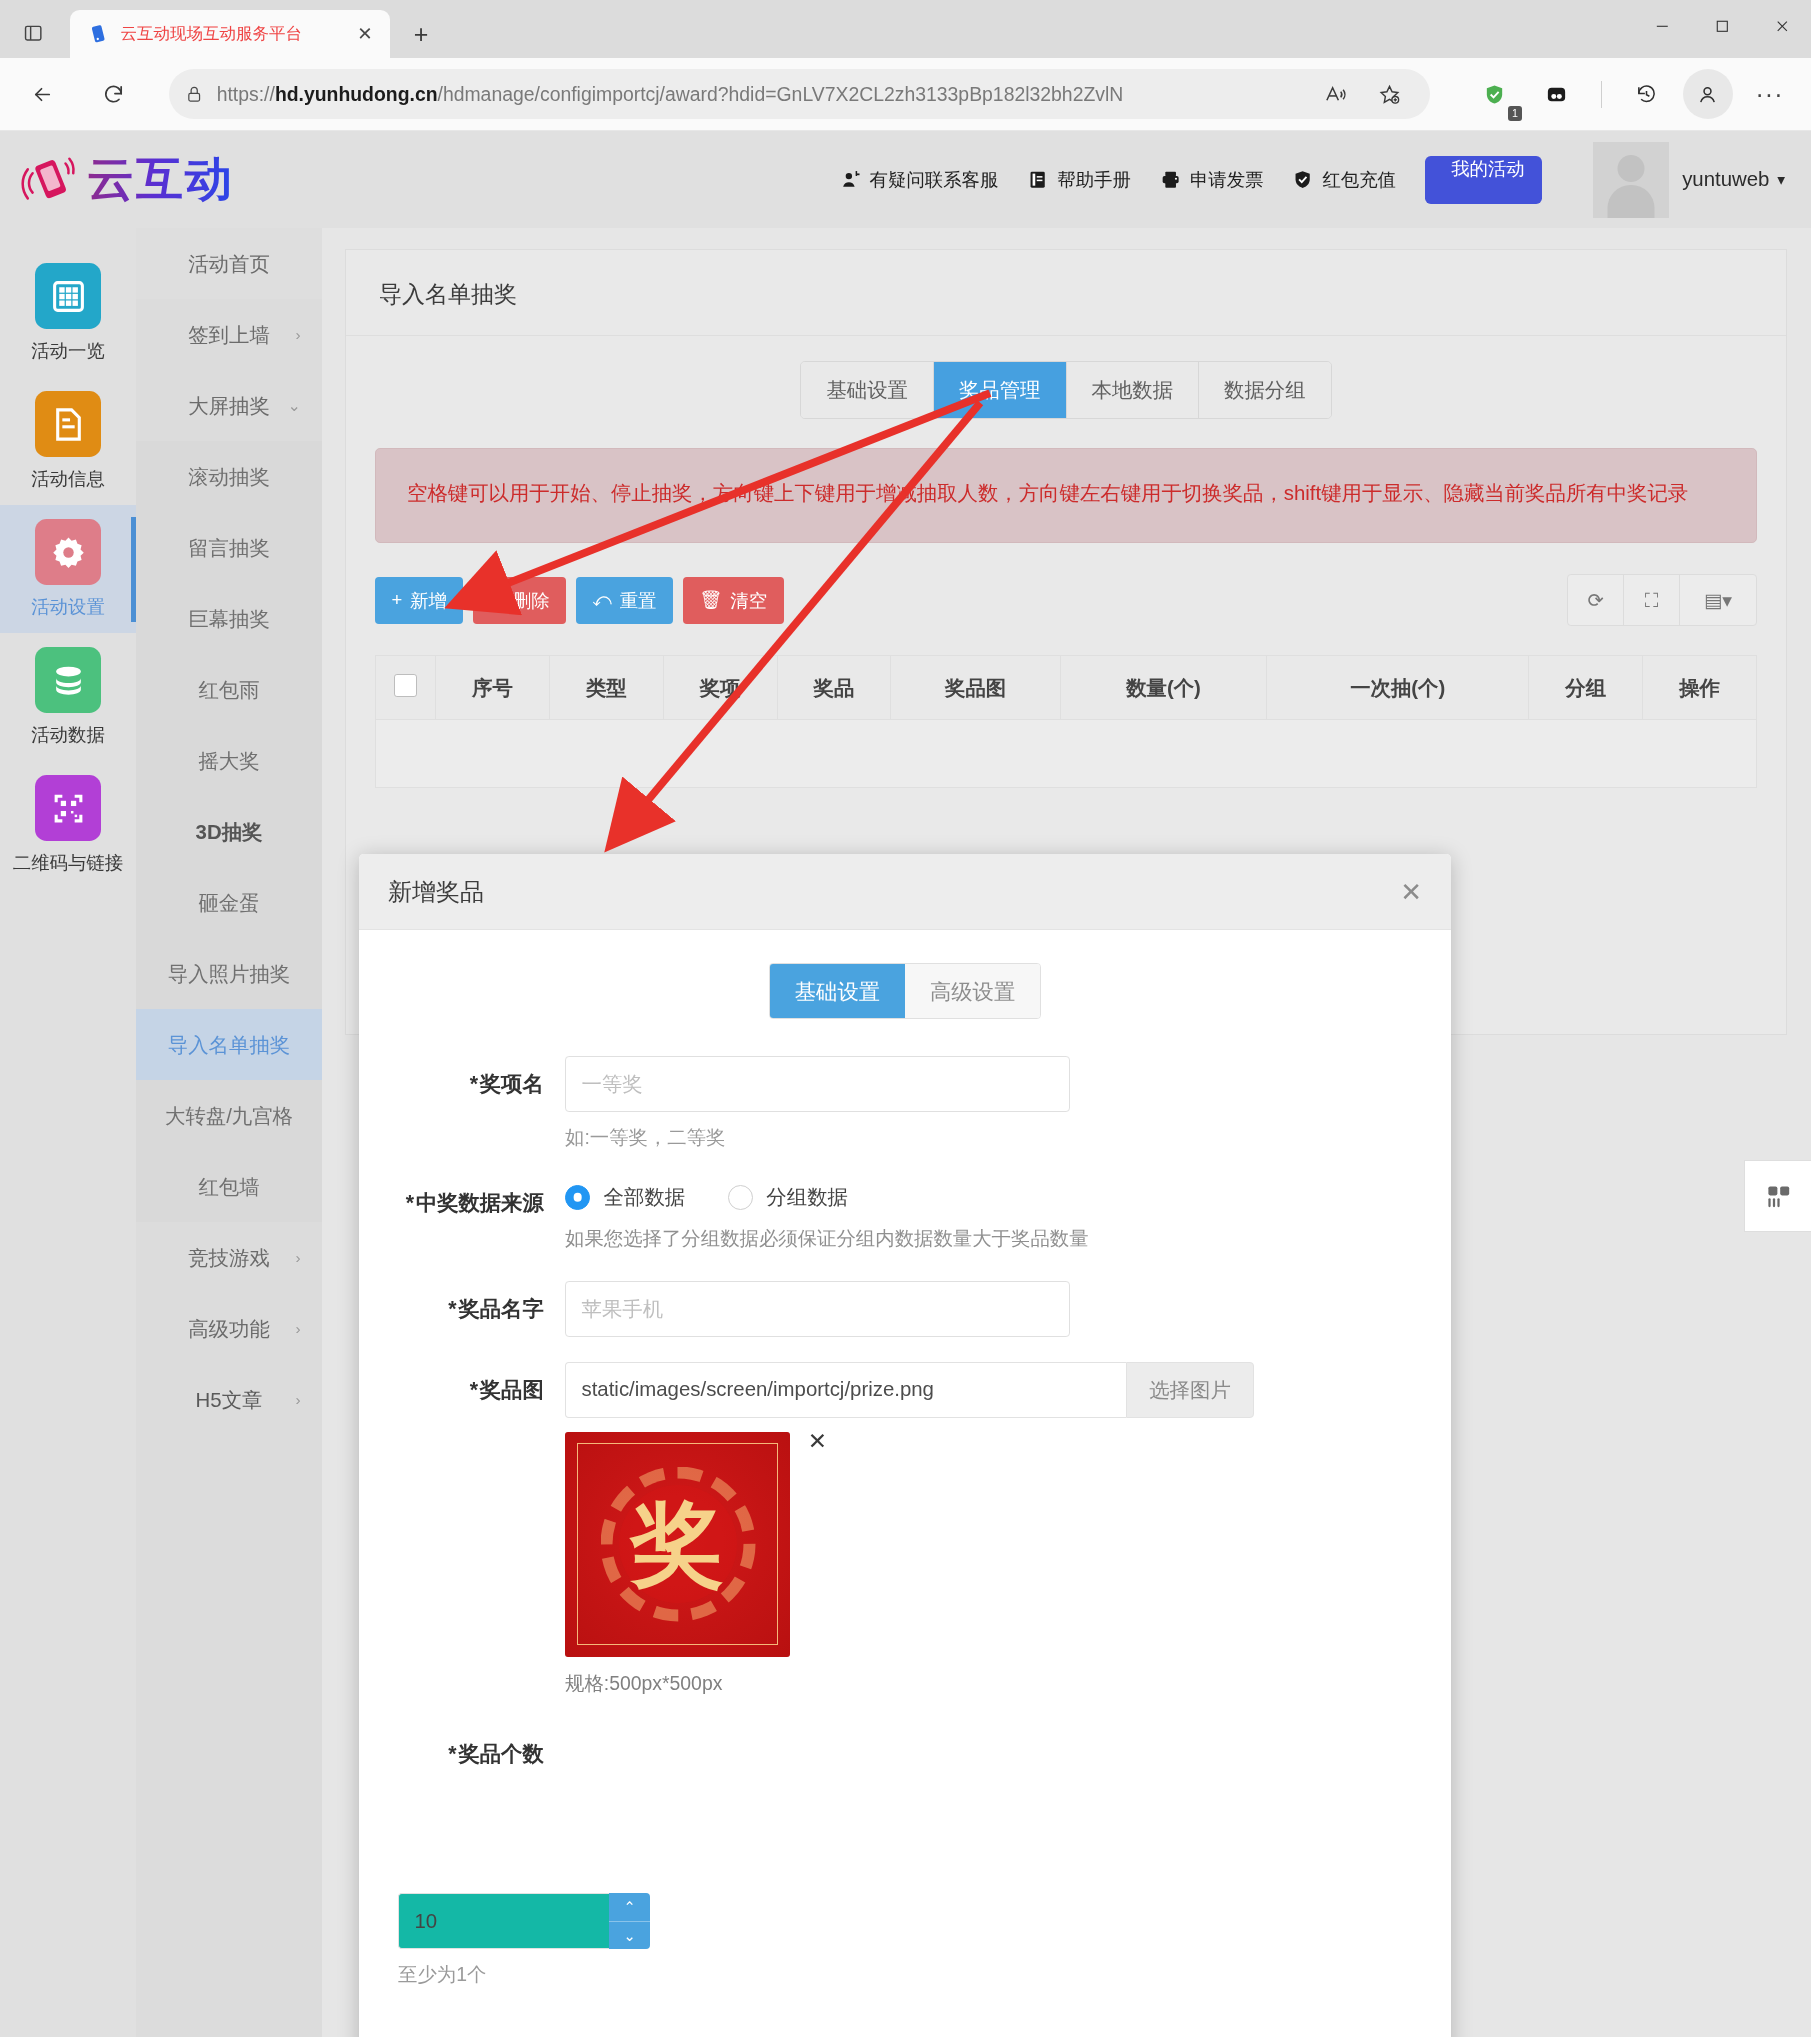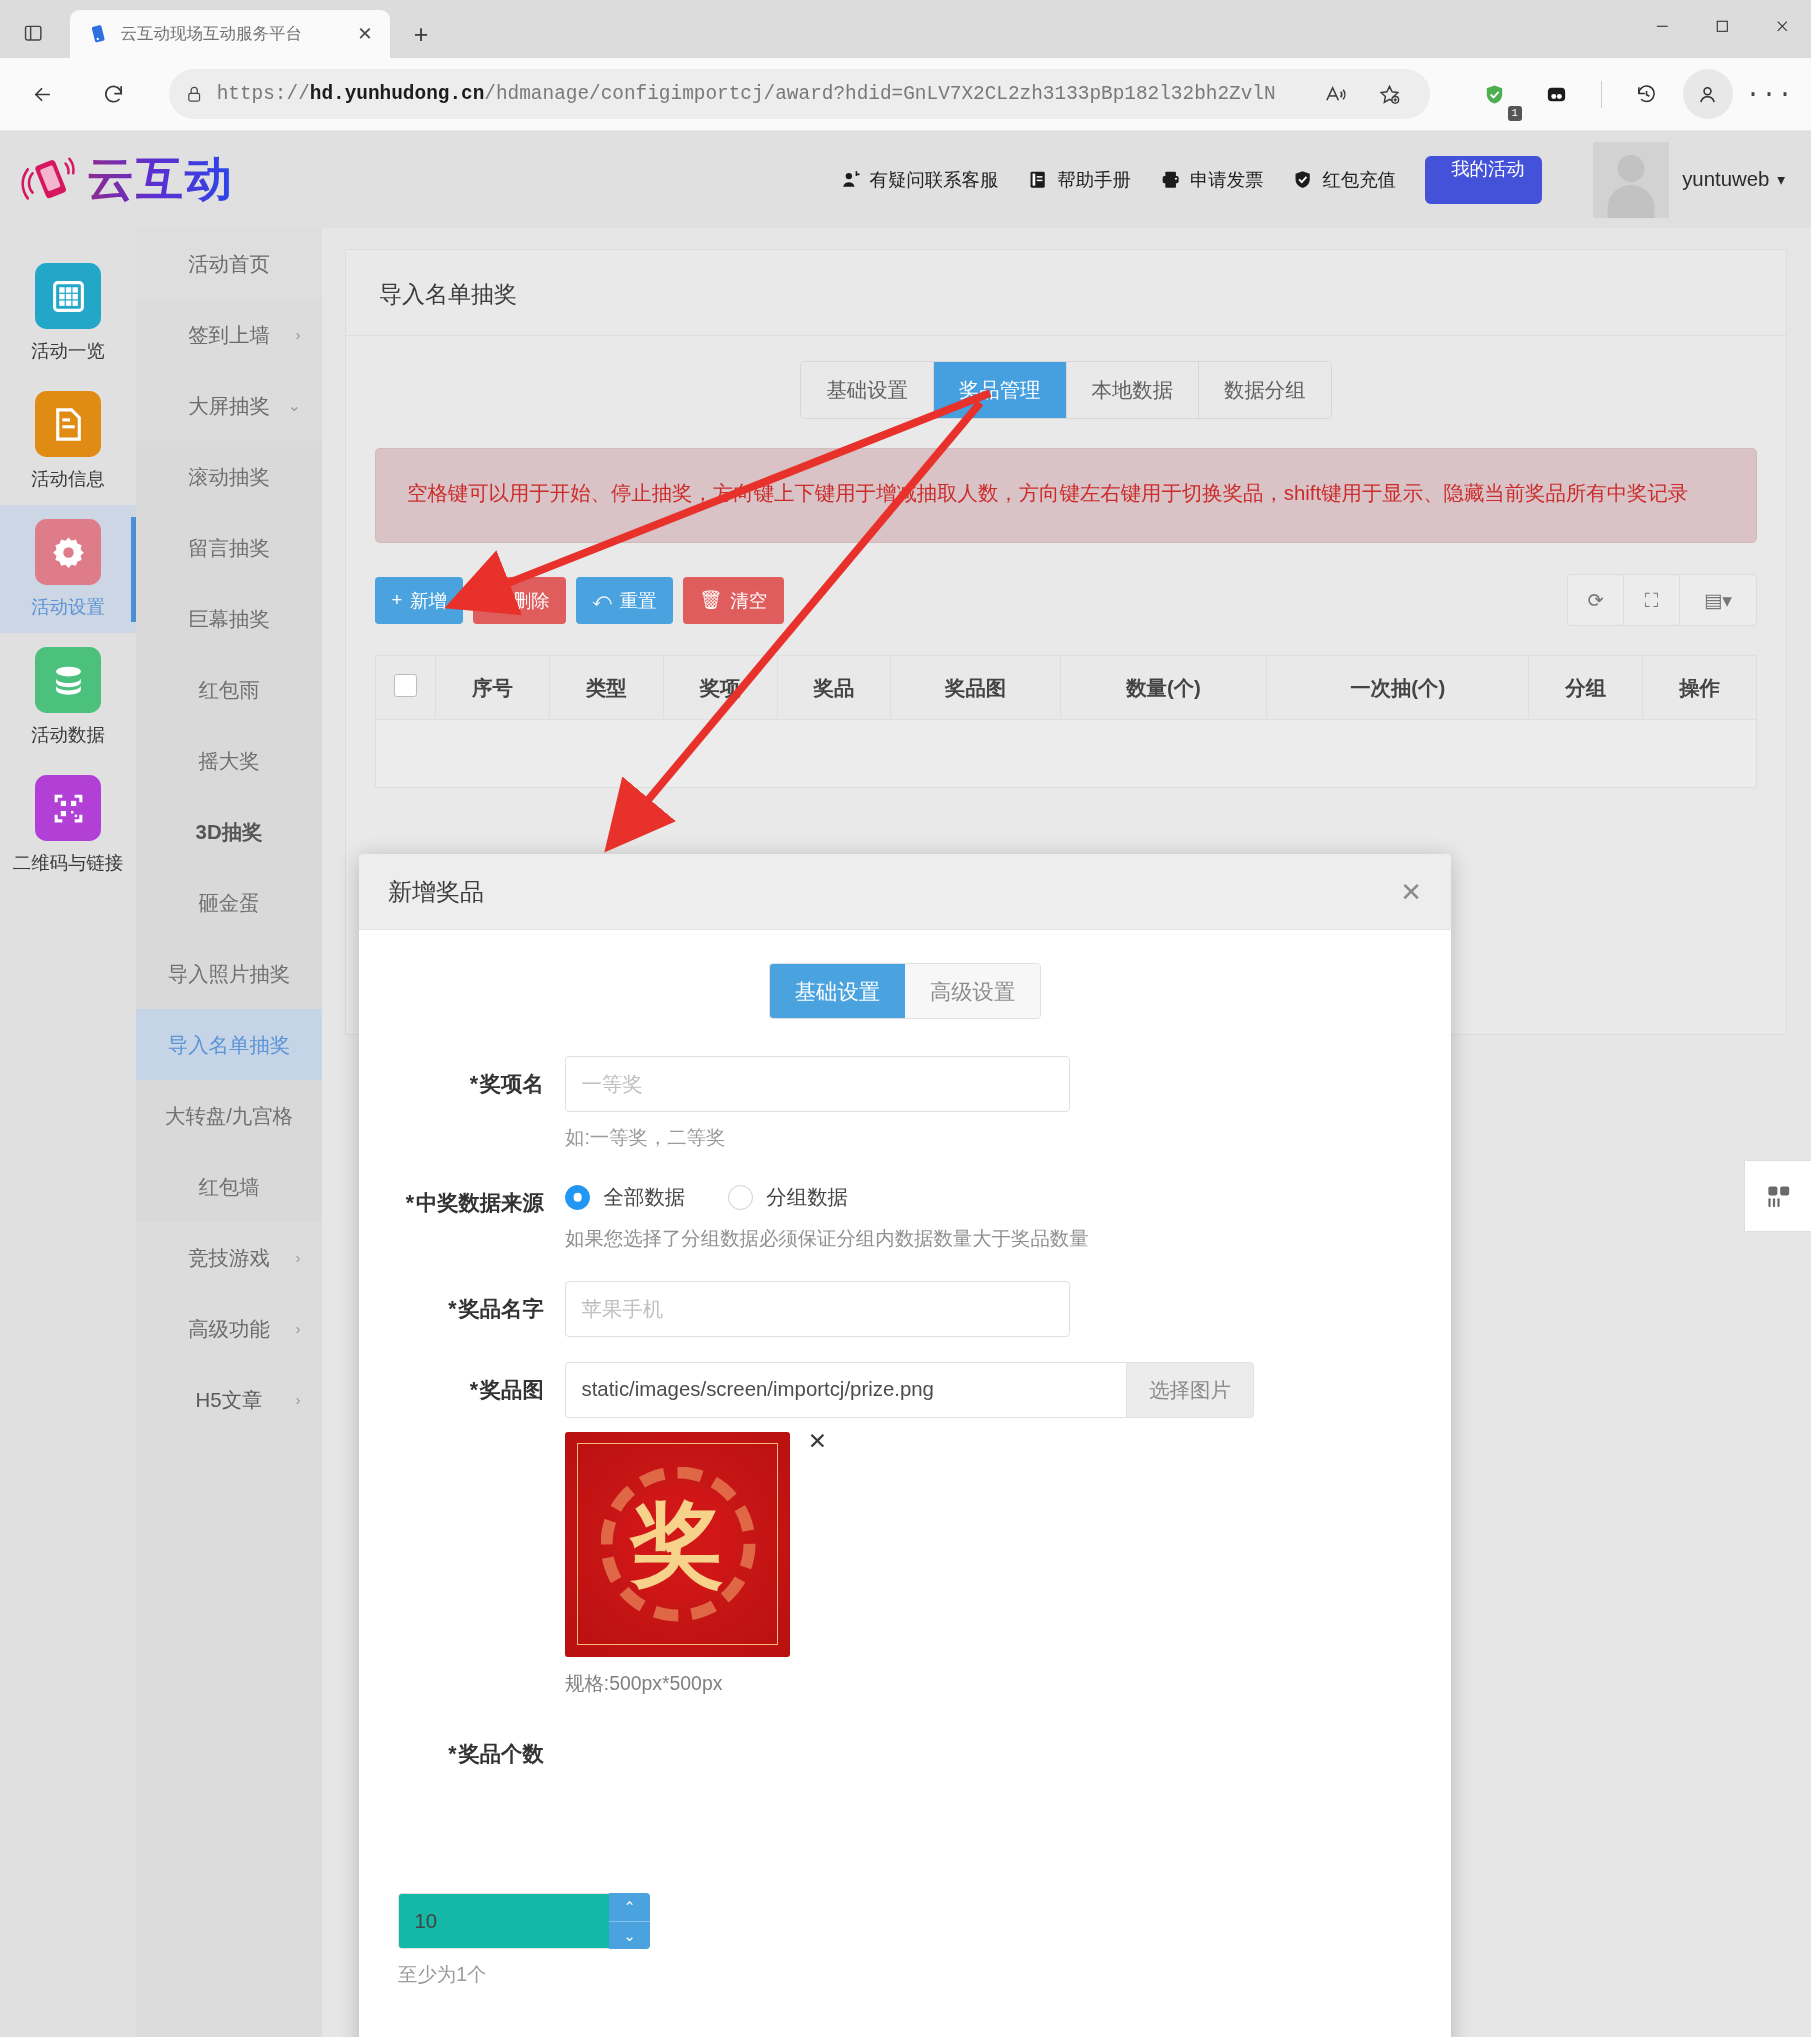--- a/index.html
+++ b/index.html
@@ -20,35 +20,35 @@
     display:flex; align-items:center; justify-content:center;
   }
   .tab-pane-btn svg { width:20.4px; height:20.4px; }
   .tab {
     margin-left:17.5px; width:320px; height:48px; background:#fafafa;
     border-radius:9.7px 9.7px 0 0; display:flex; align-items:center;
     padding:0 9.7px 0 17.5px; gap:11.6px;
   }
   .tab-fav { width:21.3px; height:21.3px; flex:0 0 21.3px; position:relative; }
   .tab-title {
-    flex:1; font-size:16.5px; color:#737373; white-space:nowrap;
+    flex:1; font-size:16.5px; color:#ef4444; white-space:nowrap;
     overflow:hidden; text-overflow:ellipsis;
   }
   .tab-close, .new-tab {
     width:31px;height:31px;border-radius:5.8px;display:flex;
     align-items:center;justify-content:center;color:#4a4a4a;font-size:18.4px;
   }
   .new-tab { margin-left:15.5px; margin-bottom:7.8px; font-size:25px; font-weight:300; color:#3b3b3b;}
   .win-ctrls { position:absolute; right:0; top:0; height:52px; display:flex; }
   .win-btn { width:60px; height:52px; display:flex;align-items:center;justify-content:center;color:#3a3a3a;}
   .win-btn svg { width:14.6px; height:14.6px;}
 
   .chrome-nav {
     height:73px; background:#fafafa; display:flex; align-items:center;
-    padding:0 17.5px; gap:21px; border-bottom:1px solid #e7e7e7;font-family:Liberation Mono, monospace;
+    padding:0 17.5px; gap:21px; border-bottom:1px solid #e7e7e7;
   }
   .nav-ico {
     width:50px;height:50px;border-radius:50%;display:flex;align-items:center;
     justify-content:center;color:#444; flex:0 0 auto;
   }
   .nav-ico svg { width:23px; height:23px; }
   .omnibox {
     flex:1; height:50px; background:#ededed; border-radius:25px;
     display:flex; align-items:center; padding:0 15.5px; gap:13.6px;
     margin:0 9.7px; min-width:0;

